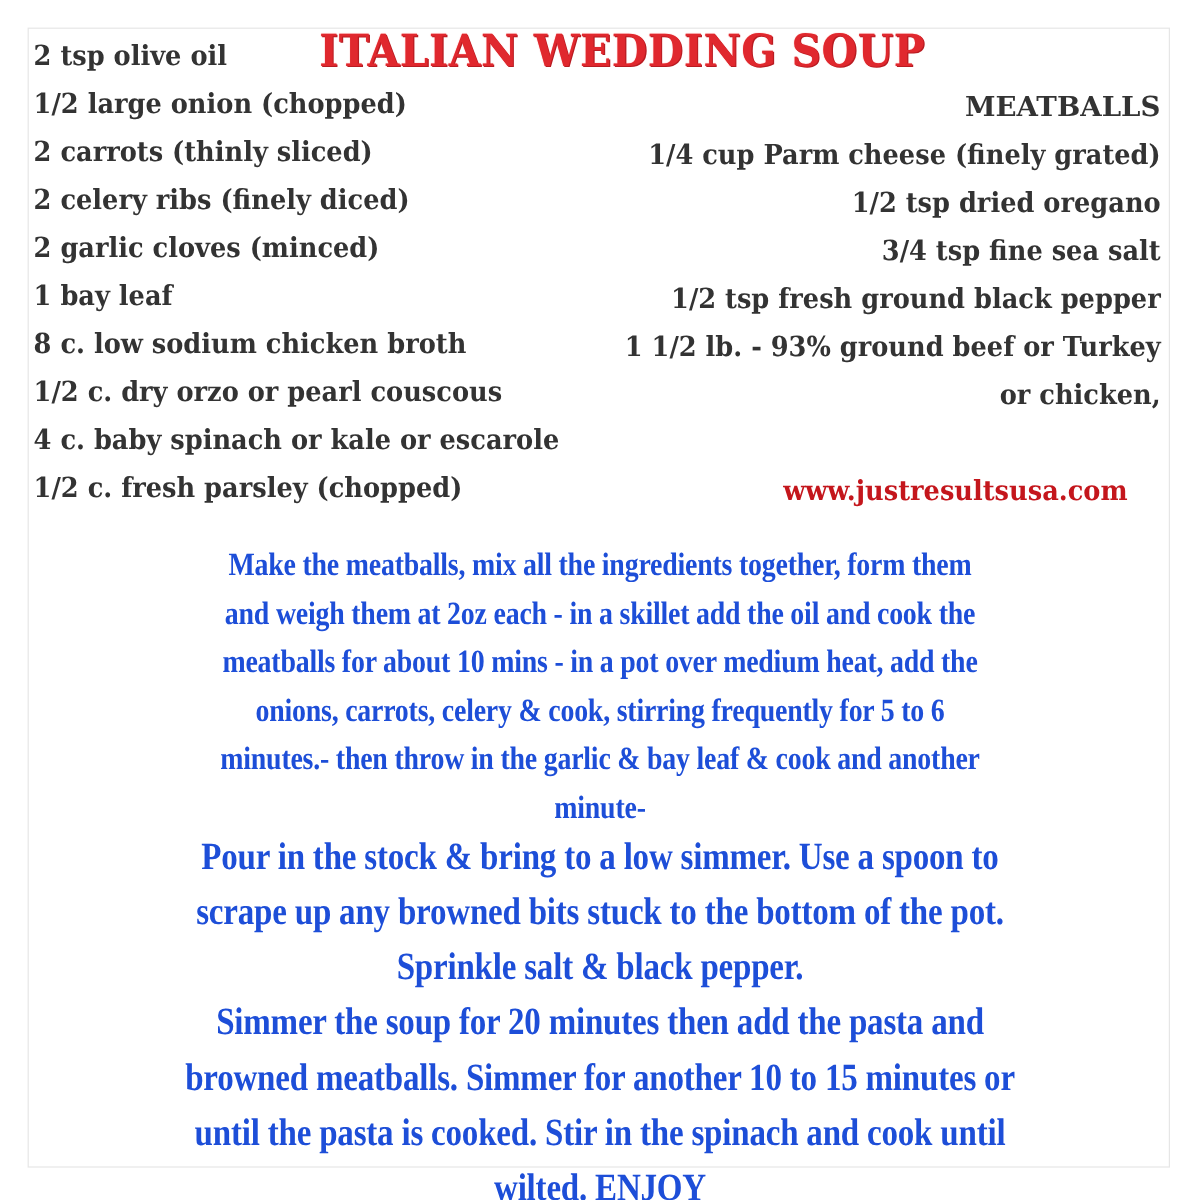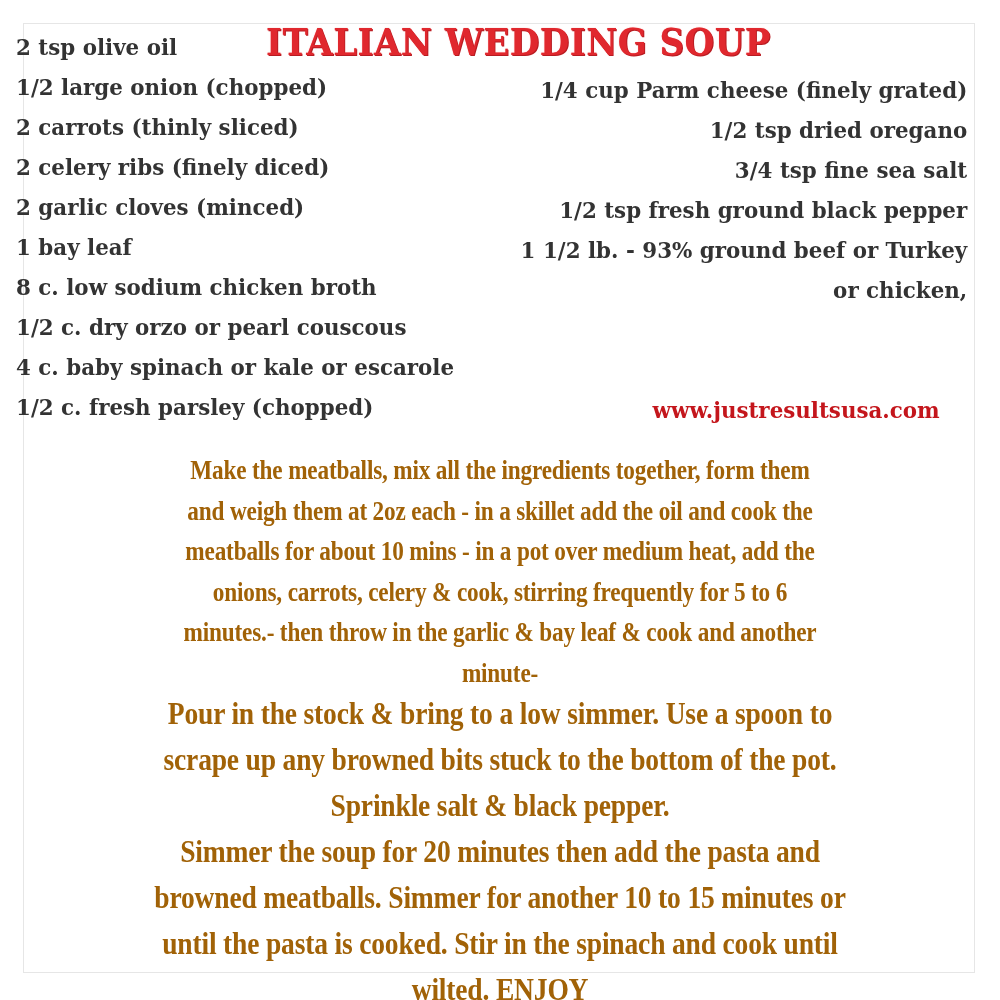--- a/index.html
+++ b/index.html
@@ -33,21 +33,21 @@
       font-size: 37px;
       letter-spacing: 0.5px;
       color: #e0282e;
       text-shadow: 1px 1px 0 #b81c22, 0 0 1px #ff8080;
       white-space: nowrap;
       transform: scaleX(0.92);
       transform-origin: left top;
     }
     .ing-left {
       position: absolute;
-      left: 16px;
+      left: 28px;
       top: 28px;
       margin: 0;
       padding: 0;
       list-style: none;
     }
     .ing-left li {
       height: 40px;
       line-height: 38px;
       font-weight: bold;
       font-size: 23px;
@@ -92,21 +92,21 @@
       transform: scaleX(0.93);
       transform-origin: right center;
     }
     .instructions {
       position: absolute;
       left: 24px;
       width: 952px;
       text-align: center;
       font-family: "Liberation Serif", "DejaVu Serif", serif;
       font-weight: bold;
-      color: #a16207;
+      color: #1d4ed8;
     }
     .step1 {
       top: 450px;
       font-size: 27px;
       line-height: 40.5px;
     }
     .step2 {
       top: 678px;
       font-size: 32px;
       line-height: 46px;
@@ -132,20 +132,21 @@
   <li>2 celery ribs (finely diced)</li>
   <li>2 garlic cloves (minced)</li>
   <li>1 bay leaf</li>
   <li>8 c. low sodium chicken broth</li>
   <li>1/2 c. dry orzo or pearl couscous</li>
   <li>4 c.  baby spinach or  kale or escarole</li>
   <li>1/2 c.  fresh parsley (chopped)</li>
 </ul>
 
 <div class="meatballs">
+  <div class="heading">MEATBALLS</div>
   <ul>
     <li>1/4 cup Parm cheese (finely grated)</li>
     <li>1/2 tsp dried oregano</li>
     <li>3/4 tsp  fine sea salt</li>
     <li>1/2 tsp  fresh ground black pepper</li>
     <li>1 1/2 lb. - 93% ground  beef or Turkey</li>
     <li>or chicken,</li>
   </ul>
 </div>
 

